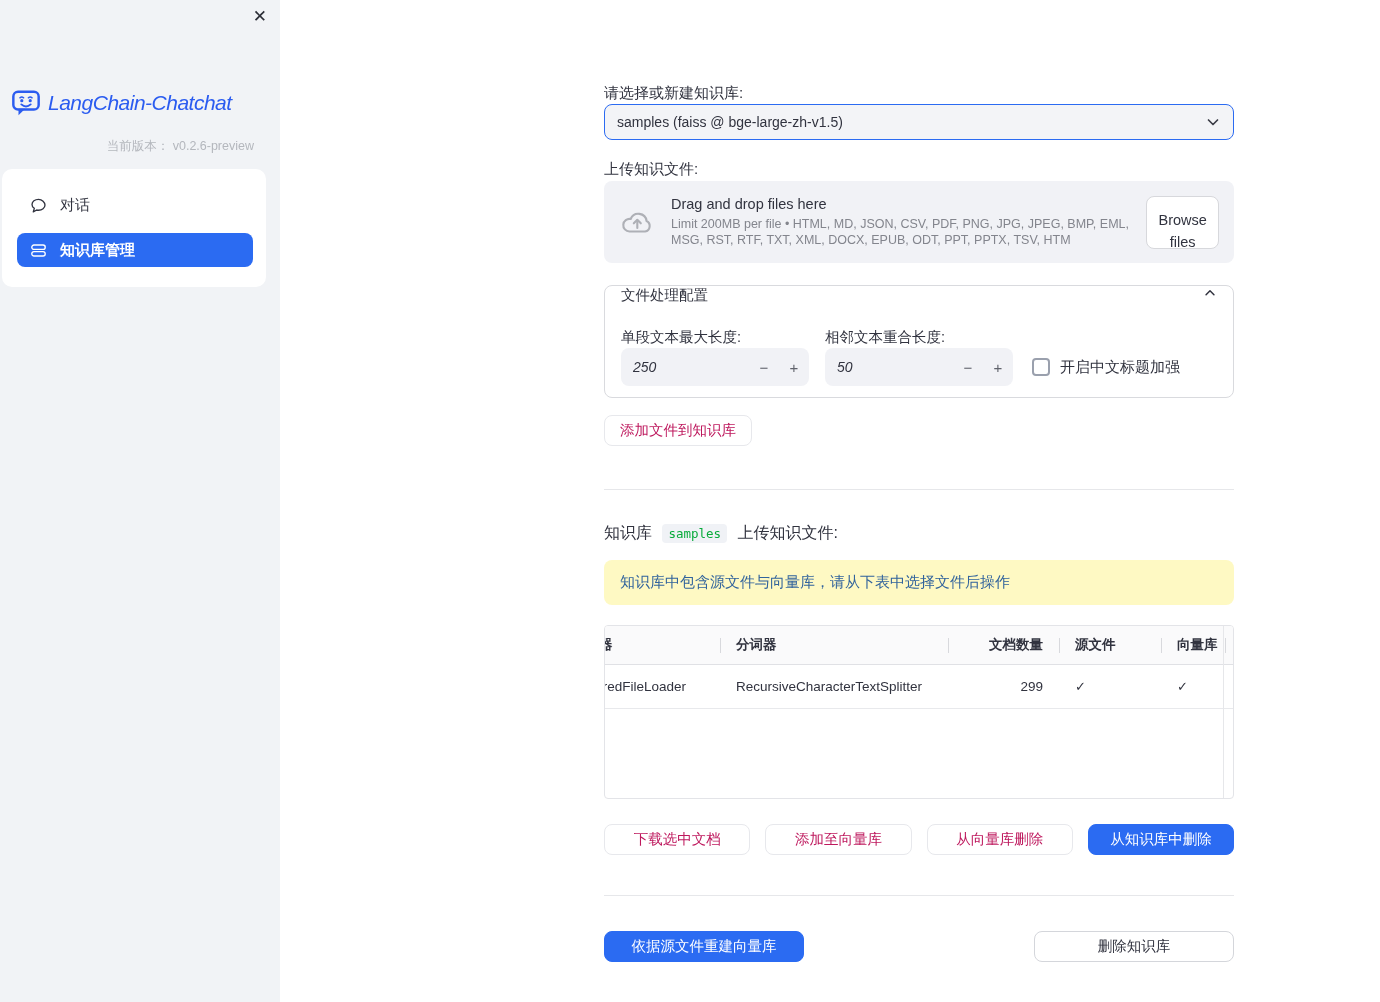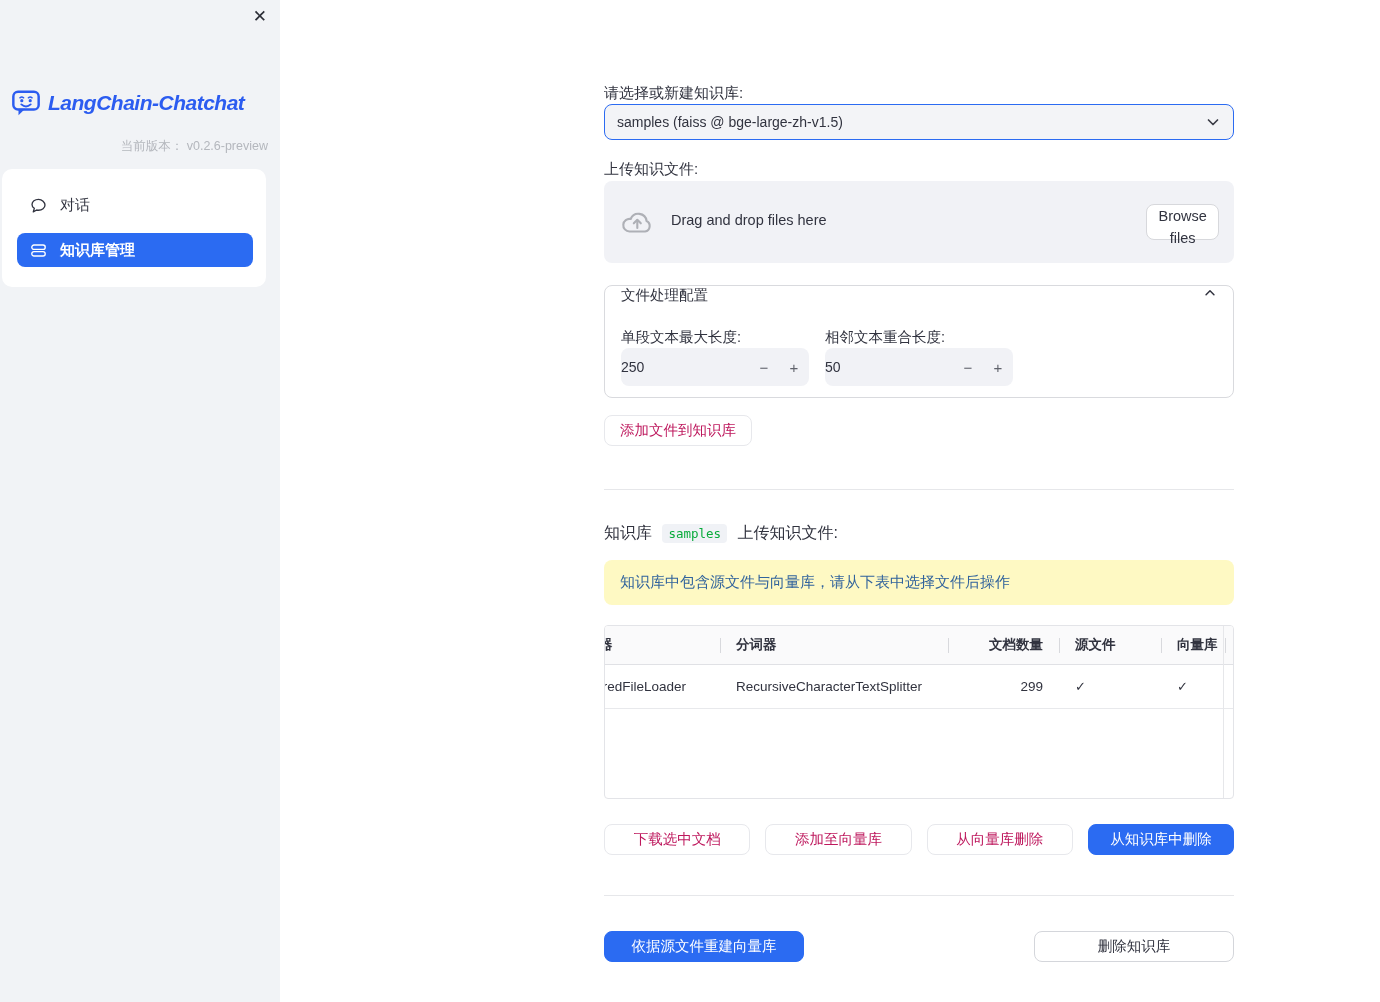--- a/index.html
+++ b/index.html
@@ -19,25 +19,25 @@
   }
   .close-btn {
     position: absolute; top:8px; right:13px;
     font-size:17px; color:#2b2d36; cursor:pointer; line-height:1;
   }
   .logo-row {
     position:absolute; top:88px; left:11px;
     display:flex; align-items:center; gap:7px;
   }
   .logo-text {
-    font-size:21px; font-style:italic; font-weight:700;
+    font-size:21px; font-style:italic; font-weight:400;
     color:#2b5cf0; letter-spacing:-0.5px; white-space:nowrap;
   }
   .version-row {
-    position:absolute; top:138px; right:12px;
+    position:absolute; top:138px; right:26px;
     font-size:12.5px; color:#b4b7bd;
   }
   .menu-card {
     position:absolute; top:169px; left:2px; width:264px; height:118px;
     background:#ffffff; border-radius:10px;
   }
   .menu-item {
     position:absolute; left:15px; width:236px; height:34px;
     display:flex; align-items:center; gap:12px;
     padding:0 12px; border-radius:8px; cursor:pointer;
@@ -62,43 +62,43 @@
   .selectbox .sel-val { flex:1; }
 
   .uploader {
     margin-top:1px; height:82px; background:#f1f2f6; border-radius:8px;
     display:flex; align-items:center; padding:0 15px;
   }
   .up-texts { margin-left:16px; width:478px; }
   .up-title { font-size:14.5px; color:#31333f; margin-bottom:4px; }
   .up-limit { font-size:12.5px; color:#83858d; line-height:16px; }
   .browse-btn {
-    margin-left:auto; width:73px; height:36px;
+    margin-left:auto; width:73px; height:53px;
     background:#ffffff; border:1px solid #d7d8dc; border-radius:8px;
     font-size:14.5px; color:#31333f; text-align:center;
-    line-height:22px; padding-top:0; cursor:pointer;
+    line-height:22px; padding-top:12px; cursor:pointer;
   }
 
   .expander {
     margin-top:22px; height:113px;
     border:1px solid #d9dade; border-radius:8px;
   }
   .exp-head {
     height:40px; display:flex; align-items:flex-start; justify-content:space-between;
     padding:0 16px; cursor:pointer; font-size:14.5px;
   }
   .exp-body { padding:0 16px; }
   .cfg-row { display:flex; }
   .cfg-col { width:188px; margin-right:16px; }
   .cfg-label { height:22px; line-height:22px; font-size:14.5px; }
   .numin {
     height:38px; background:#f1f2f6; border-radius:8px;
     display:flex; align-items:center;
   }
-  .numval { flex:1; font-size:14px; }
+  .numval { flex:1; padding-left:12px; font-size:14px;font-style:italic; }
   .step { width:30px; text-align:center; color:#5f626b; font-size:15px; cursor:pointer; }
   .chk-col { display:flex; align-items:center; height:38px; margin-left:3px; align-self:flex-end; }
   .chk-box {
     width:18px; height:18px; border:2px solid #9aa0ad; border-radius:4px;
     background:#ffffff; cursor:pointer;
   }
   .chk-label { margin-left:10px; font-size:15px; }
 
   .btn {
     height:31px; line-height:29px; border-radius:8px;
@@ -228,20 +228,21 @@
   <div class="uploader">
     <span>
       <svg width="36" height="29" viewBox="0 0 36 29">
         <path d="M10.5 23.5 a6.3 6.3 0 1 1 1.2-12.5 A8.3 8.3 0 0 1 27.6 13 a5.6 5.6 0 0 1-1.5 10.5 H10.5 z" fill="none" stroke="#aeb0b6" stroke-width="2.1" stroke-linejoin="round"></path>
         <line x1="18.3" y1="20" x2="18.3" y2="12.5" stroke="#aeb0b6" stroke-width="2.1" stroke-linecap="round"></line>
         <path d="M14.8 15.3 L18.3 11.8 L21.8 15.3" fill="none" stroke="#aeb0b6" stroke-width="2.1" stroke-linecap="round" stroke-linejoin="round"></path>
       </svg>
     </span>
     <div class="up-texts">
       <div class="up-title">Drag and drop files here</div>
+      <div class="up-limit">Limit 200MB per file • HTML, MD, JSON, CSV, PDF, PNG, JPG, JPEG, BMP, EML, MSG, RST, RTF, TXT, XML, DOCX, EPUB, ODT, PPT, PPTX, TSV, HTM</div>
     </div>
     <div class="browse-btn">Browse files</div>
   </div>
 
   <div class="expander">
     <div class="exp-head">
       <span>文件处理配置</span>
       <span>
         <svg width="14" height="14" viewBox="0 0 16 16">
           <path d="M3.5 10 L8 5.5 L12.5 10" fill="none" stroke="#31333f" stroke-width="1.7" stroke-linecap="round" stroke-linejoin="round"></path>
@@ -259,20 +260,24 @@
           </div>
         </div>
         <div class="cfg-col">
           <div class="cfg-label">相邻文本重合长度:</div>
           <div class="numin">
             <span class="numval">50</span>
             <span class="step">−</span>
             <span class="step">+</span>
           </div>
         </div>
+        <div class="chk-col">
+          <span class="chk-box"></span>
+          <span class="chk-label">开启中文标题加强</span>
+        </div>
       </div>
     </div>
   </div>
 
   <div class="btn disabled add-btn">添加文件到知识库</div>
 
   <hr class="divider" id="divider-1">
 
   <div class="kb-line">
     <span>知识库</span>

